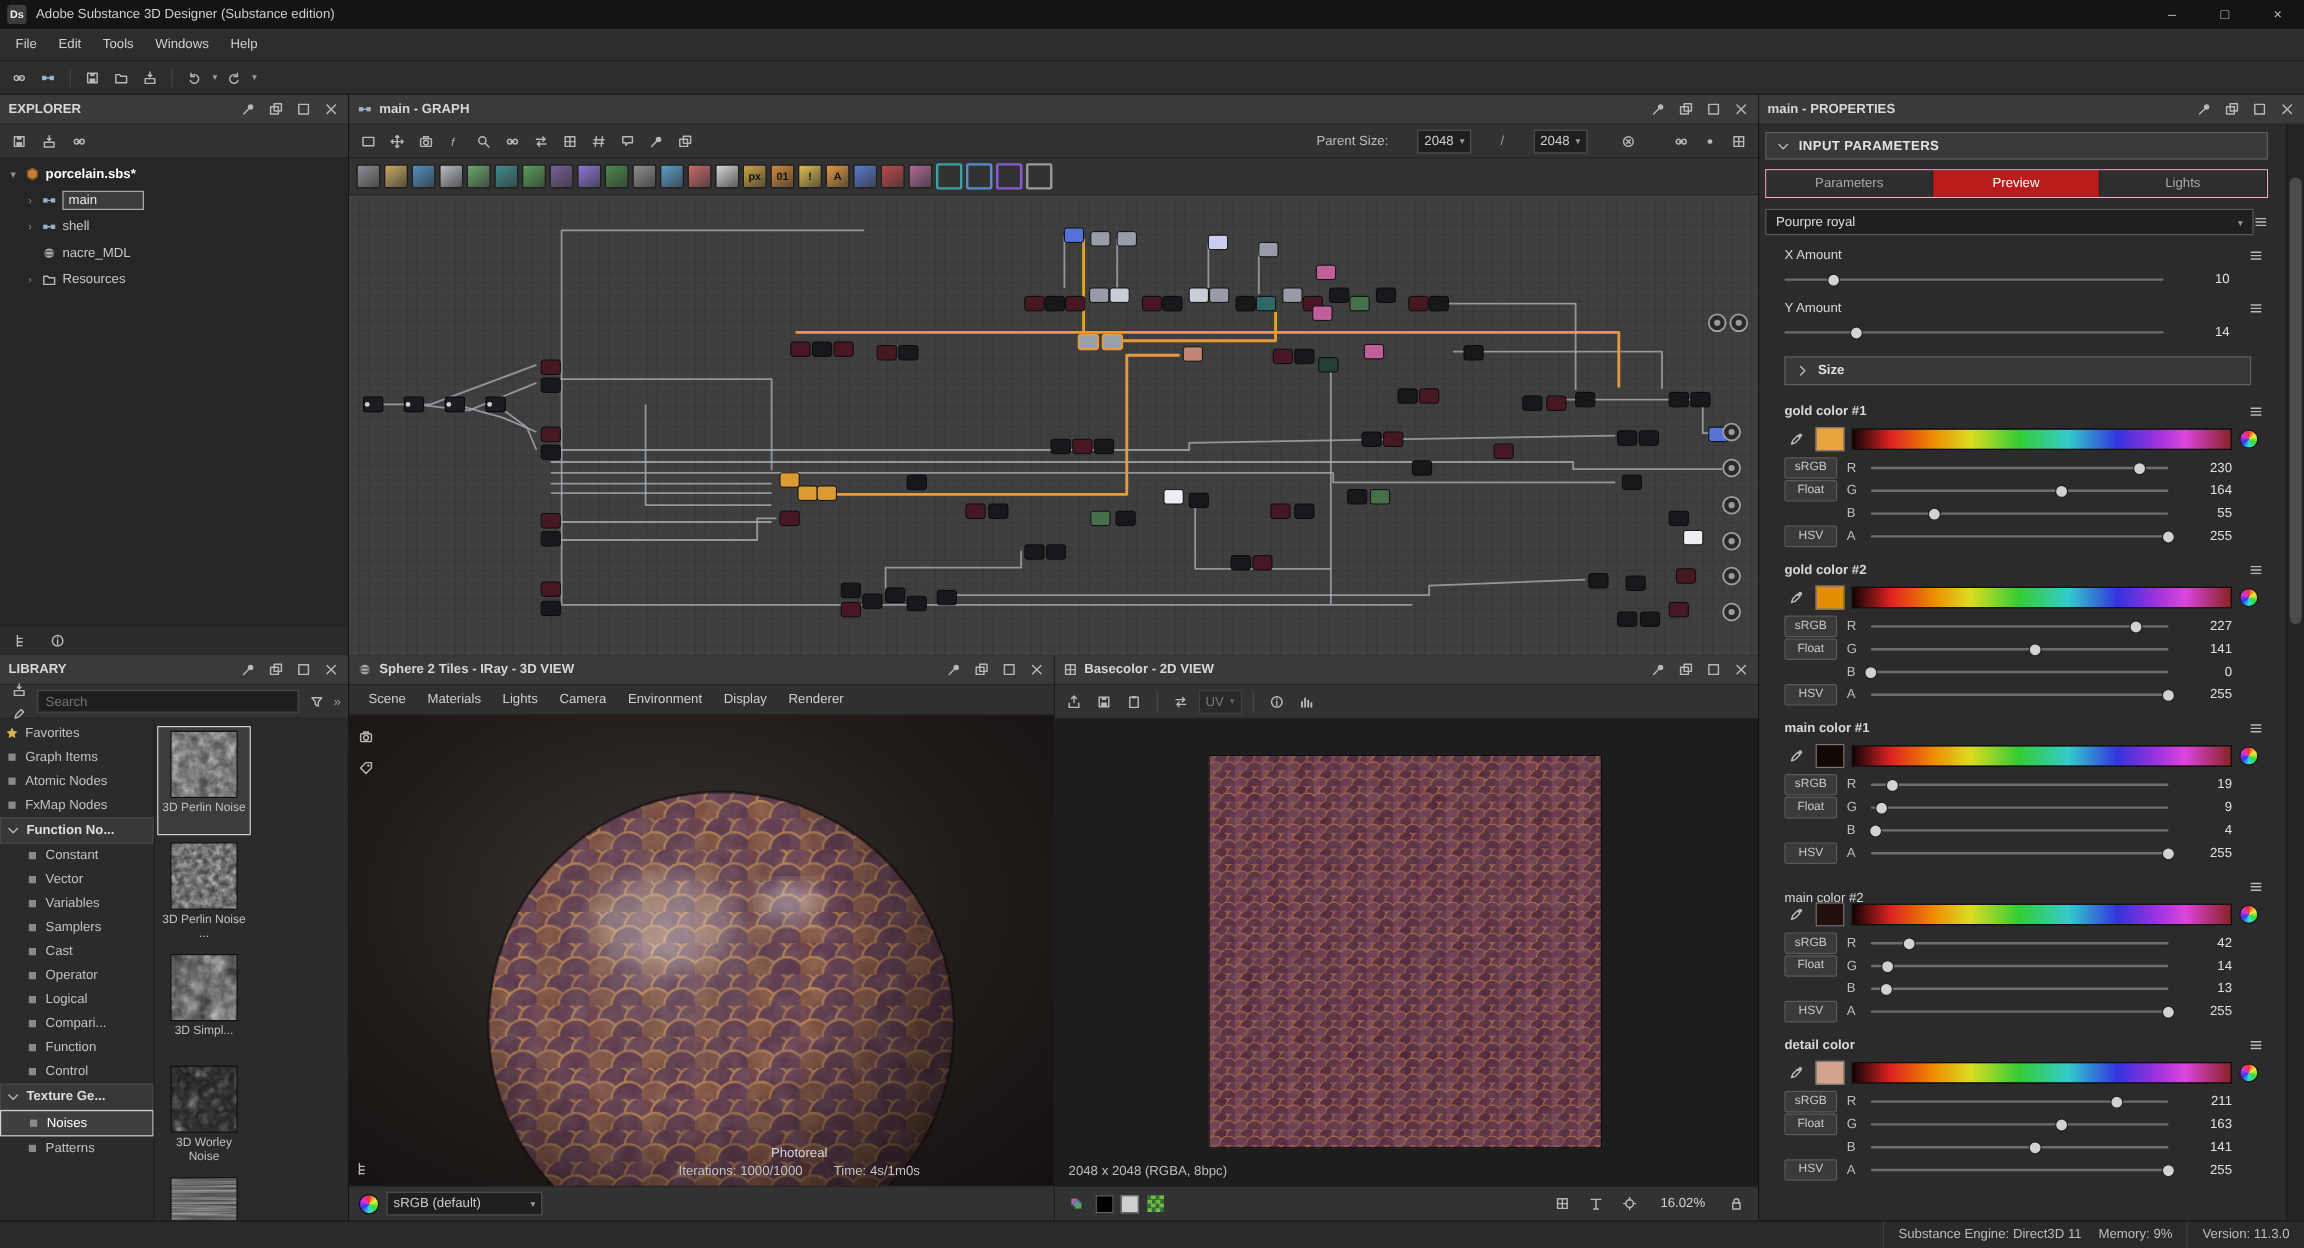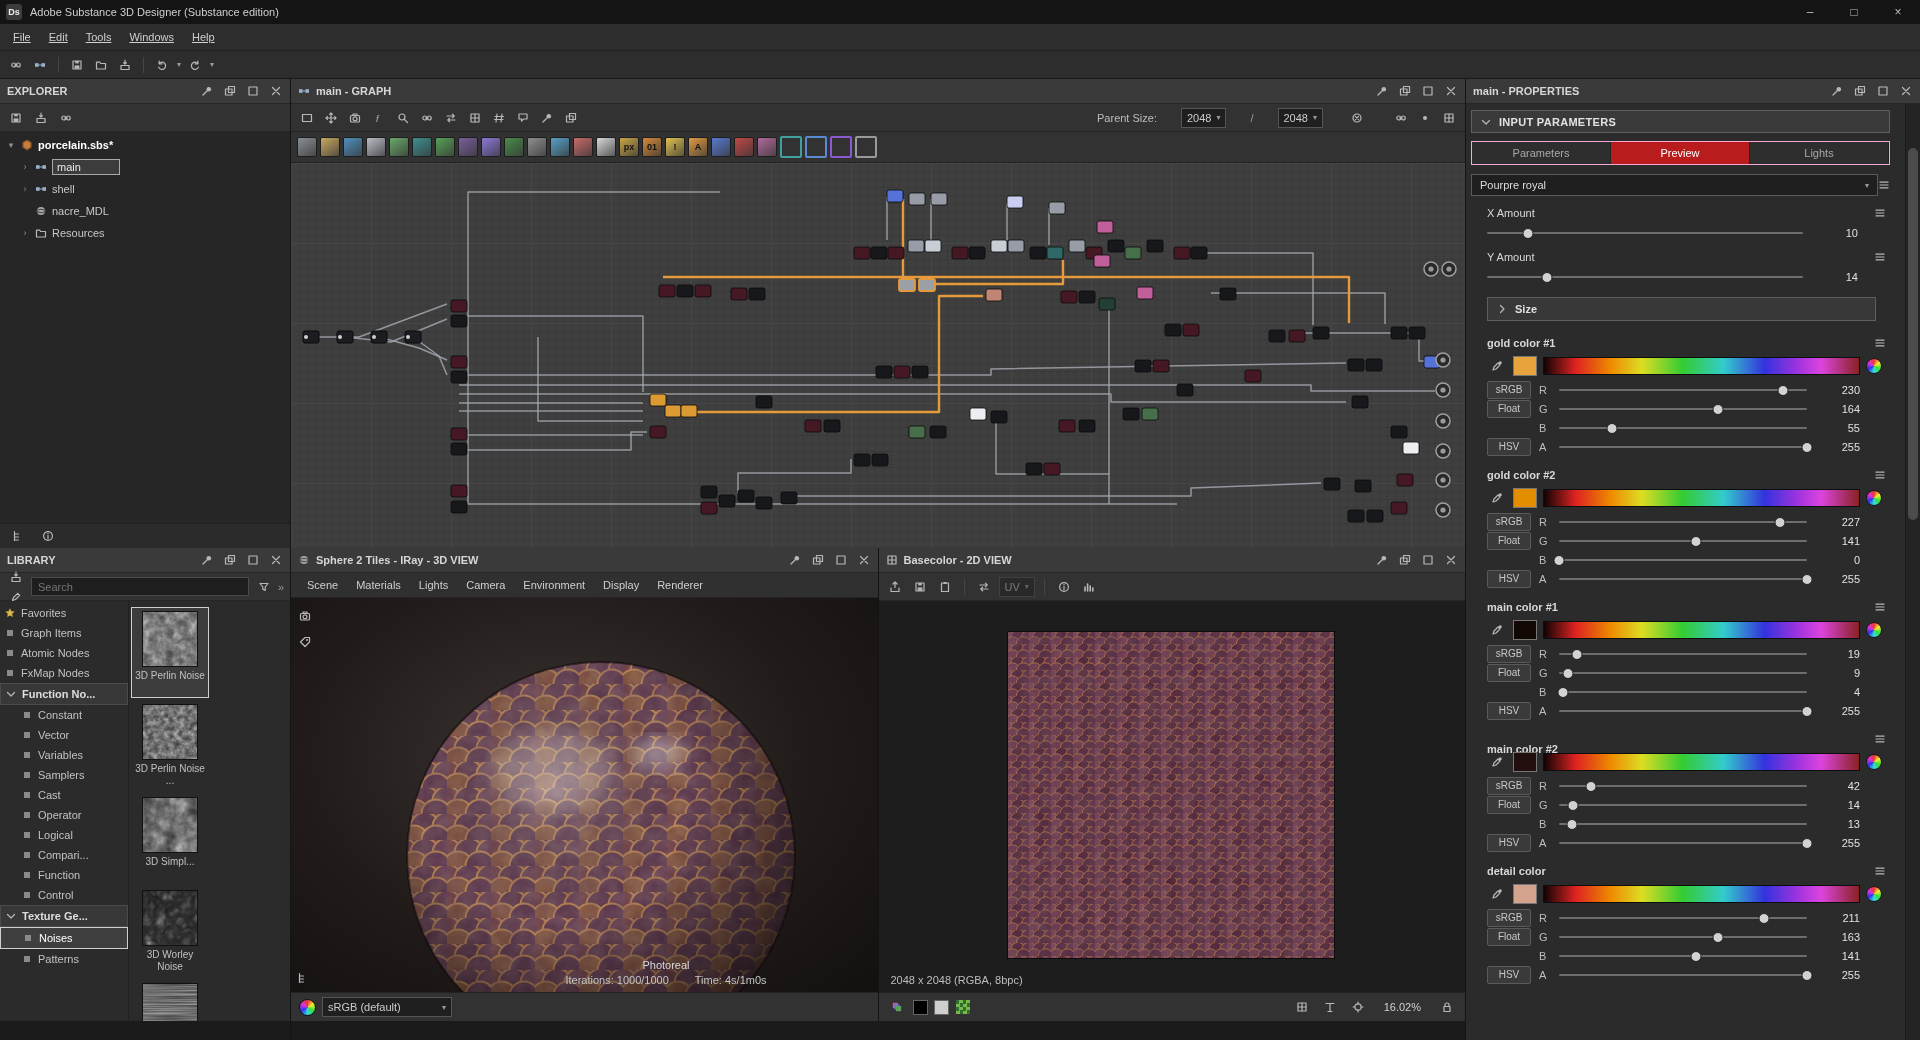--- a/index.html
+++ b/index.html
@@ -6,21 +6,21 @@
     font-family:"Liberation Sans",sans-serif;font-size:11px;color:#c4c4c4;-webkit-user-select:none;user-select:none;}
   .app{display:flex;flex-direction:column;width:1920px;height:1040px;}
   
   .titlebar{height:24px;background:#141414;display:flex;align-items:center;padding-left:6px;gap:8px;}
   .applogo{width:16px;height:16px;background:#3c3c3c;border-radius:3px;color:#eee;font-size:9px;font-weight:bold;
     display:flex;align-items:center;justify-content:center;}
   .apptitle{color:#cfcfcf;font-size:11px;}
   .winbtns{margin-left:auto;display:flex;height:24px;}
   .winbtns span{width:44px;display:flex;align-items:center;justify-content:center;color:#bbb;font-size:12px;}
   .menubar{height:26px;background:#2d2d2d;display:flex;align-items:center;padding-left:4px;border-bottom:1px solid #222;}
-  .menubar span{padding:0 9px;line-height:26px;color:#cfcfcf;text-decoration:underline;}
+  .menubar span{padding:0 9px;line-height:26px;color:#cfcfcf;}
   .toolbar-main{height:27px;background:#2d2d2d;display:flex;align-items:center;gap:4px;padding-left:6px;border-bottom:1px solid #181818;}
   .ibox{min-width:20px;height:20px;display:flex;align-items:center;justify-content:center;color:#b5b5b5;border-radius:2px;}
   .sep{width:1px;height:16px;background:#454545;margin:0 4px;}
   .caret{font-size:8px;color:#9a9a9a;margin-left:1px;}
   
   .workspace{flex:1;display:flex;min-height:0;background:#1b1b1b;}
   .col-left{width:290px;display:flex;flex-direction:column;}
   .col-center{width:1174px;display:flex;flex-direction:column;border-left:1px solid #141414;border-right:1px solid #141414;}
   .col-right{width:454px;display:flex;flex-direction:column;}
   .panel{background:#2b2b2b;display:flex;flex-direction:column;min-height:0;}
@@ -1466,21 +1466,21 @@
                   <span class="chbtn">HSV</span>
                   <span class="chletter">A</span>
                   <div class="track">
                     <div class="knob" style="left: 100%;"></div>
                   </div>
                   <span class="val">255</span>
                 </div>
               </div>
               <div class="pgroup">
                 <div class="lblrow">
-                  <span class="plabel" style="font-weight: bold; margin-top: 20px;">main color #2</span>
+                  <span class="plabel" style="font-weight: normal; margin-top: 20px;">main color #2</span>
                   <span class="icn ibox mi">
                     <svg width="12" height="12" viewBox="0 0 12 12" fill="none" stroke="#b8b8b8" stroke-width="1.2" stroke-linecap="round" stroke-linejoin="round">
                       <path d="M2 3.2h8M2 6h8M2 8.8h8"></path>
                     </svg>
                   </span>
                 </div>
                 <div class="grprow">
                   <span class="icn ibox">
                     <svg width="12" height="12" viewBox="0 0 12 12" fill="none" stroke="#b8b8b8" stroke-width="1.2" stroke-linecap="round" stroke-linejoin="round">
                       <path d="M2 10l1-3 4-4 2 2-4 4z"></path>
@@ -1579,13 +1579,22 @@
               </div>
             </div>
           <div class="vsb">
               <div class="thumb"></div>
             </div>
         </div>
       </div>
     </div>
   </div>
 
+  <div class="statusbar">
+    <div class="scell">
+      <span>Substance Engine: Direct3D 11</span>
+      <span>Memory: 9%</span>
+    </div>
+    <div class="scell">
+      <span>Version: 11.3.0</span>
+    </div>
+  </div>
 </div>
 
 </body></html>

